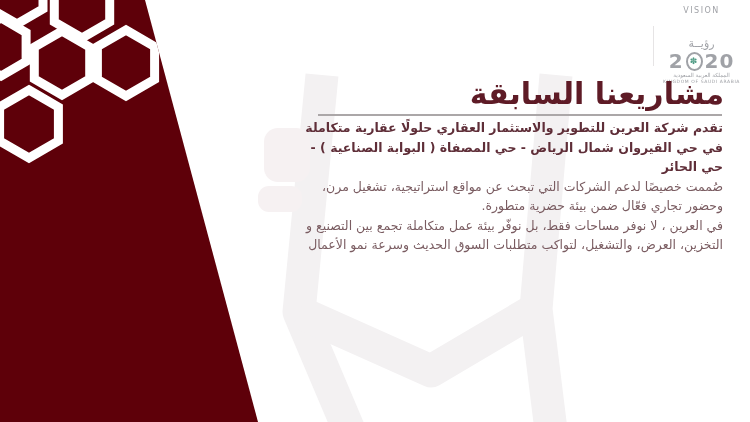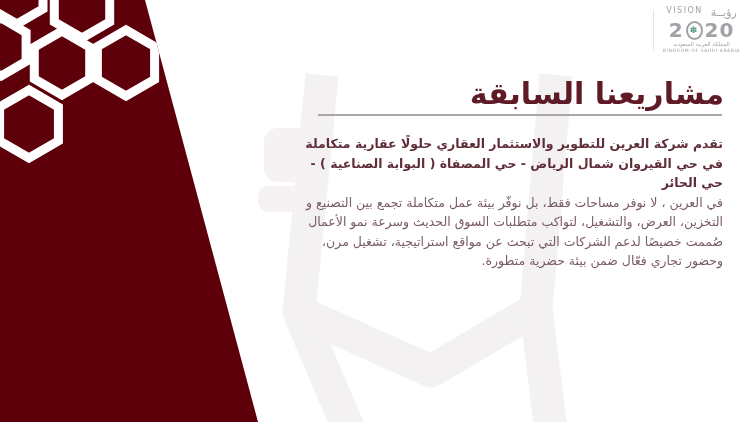--- a/index.html
+++ b/index.html
@@ -15,40 +15,40 @@
   svg{display:block;}
   .layer{position:absolute; top:0; left:0;}
 
   
   .vision-logo{
     position:absolute; top:7px; right:10px; display:flex; align-items:center;
     color:var(--logo_grey);
   }
   .v-sep{width:1px; height:40px; background:#e6e4e5; margin-right:9px;}
   .v-stack{display:flex; flex-direction:column; align-items:center; line-height:1;}
-  .v-row1{display:flex; gap:8px; align-items:flex-start; font-size:8px; letter-spacing:1.5px; margin-bottom:2px;}
+  .v-row1{display:flex; gap:23px; align-items:center; font-size:8px; letter-spacing:1.5px; margin-bottom:2px;flex-direction:column;}
   .v-row1 .ar{letter-spacing:0; font-size:11px;}
   .v-row2{display:flex; align-items:center; gap:1px; font-size:20px; font-weight:bold; letter-spacing:1px;}
   .v-zero{width:13px; height:15px; border:2.5px solid var(--logo_grey); border-radius:50%;
           display:inline-flex; align-items:center; justify-content:center; margin:0 1px;}
   .v-palm{color:var(--logo_green); font-size:9px; line-height:1;}
   .v-row3{font-size:5.5px; margin-top:2px;}
   .v-row4{font-size:4.5px; letter-spacing:.6px; margin-top:1.5px;}
 
   
   .page-title{
     position:absolute; top:56px; right:26px; direction:rtl;
     font-size:30px; font-weight:bold; color:var(--title); white-space:nowrap;
   }
   .title-divider{
     position:absolute; top:114px; left:318px; right:28px; height:2px;
     background:var(--divider);
   }
   .content{
-    position:absolute; top:134px; right:27px; width:430px;
+    position:absolute; top:118px; right:27px; width:430px;
     direction:rtl; 
     font-size:12.5px; line-height:19.5px; color:var(--body);
   }
   .content p{margin:0;}
   .content p.bold{font-weight:bold; color:var(--body_bold);}
 </style>
 </head>
 <body>
 
 <div class="slide">
@@ -99,17 +99,17 @@
       <div class="v-row3">المملكة العربية السعودية</div>
       <div class="v-row4">KINGDOM OF SAUDI ARABIA</div>
     </div>
   </div>
 
   <h1 class="page-title">مشاريعنا السابقة</h1>
   <div class="title-divider"></div>
 
   <div class="content">
     <p class="bold">تقدم شركة العرين للتطوير والاستثمار العقاري حلولًا عقارية متكاملة في حي القيروان شمال الرياض - حي المصفاة ( البوابة الصناعية ) - حي الحائر</p>
+    <p>صُممت خصيصًا لدعم الشركات التي تبحث عن مواقع استراتيجية، تشغيل مرن، وحضور تجاري فعّال ضمن بيئة حضرية متطورة.</p>
     <p>في العرين ، لا نوفر مساحات فقط، بل نوفّر بيئة عمل متكاملة تجمع بين التصنيع و التخزين، العرض، والتشغيل، لتواكب متطلبات السوق الحديث وسرعة نمو الأعمال</p>
-    <p>صُممت خصيصًا لدعم الشركات التي تبحث عن مواقع استراتيجية، تشغيل مرن، وحضور تجاري فعّال ضمن بيئة حضرية متطورة.</p>
   </div>
 
 </div>
 
 </body></html>

